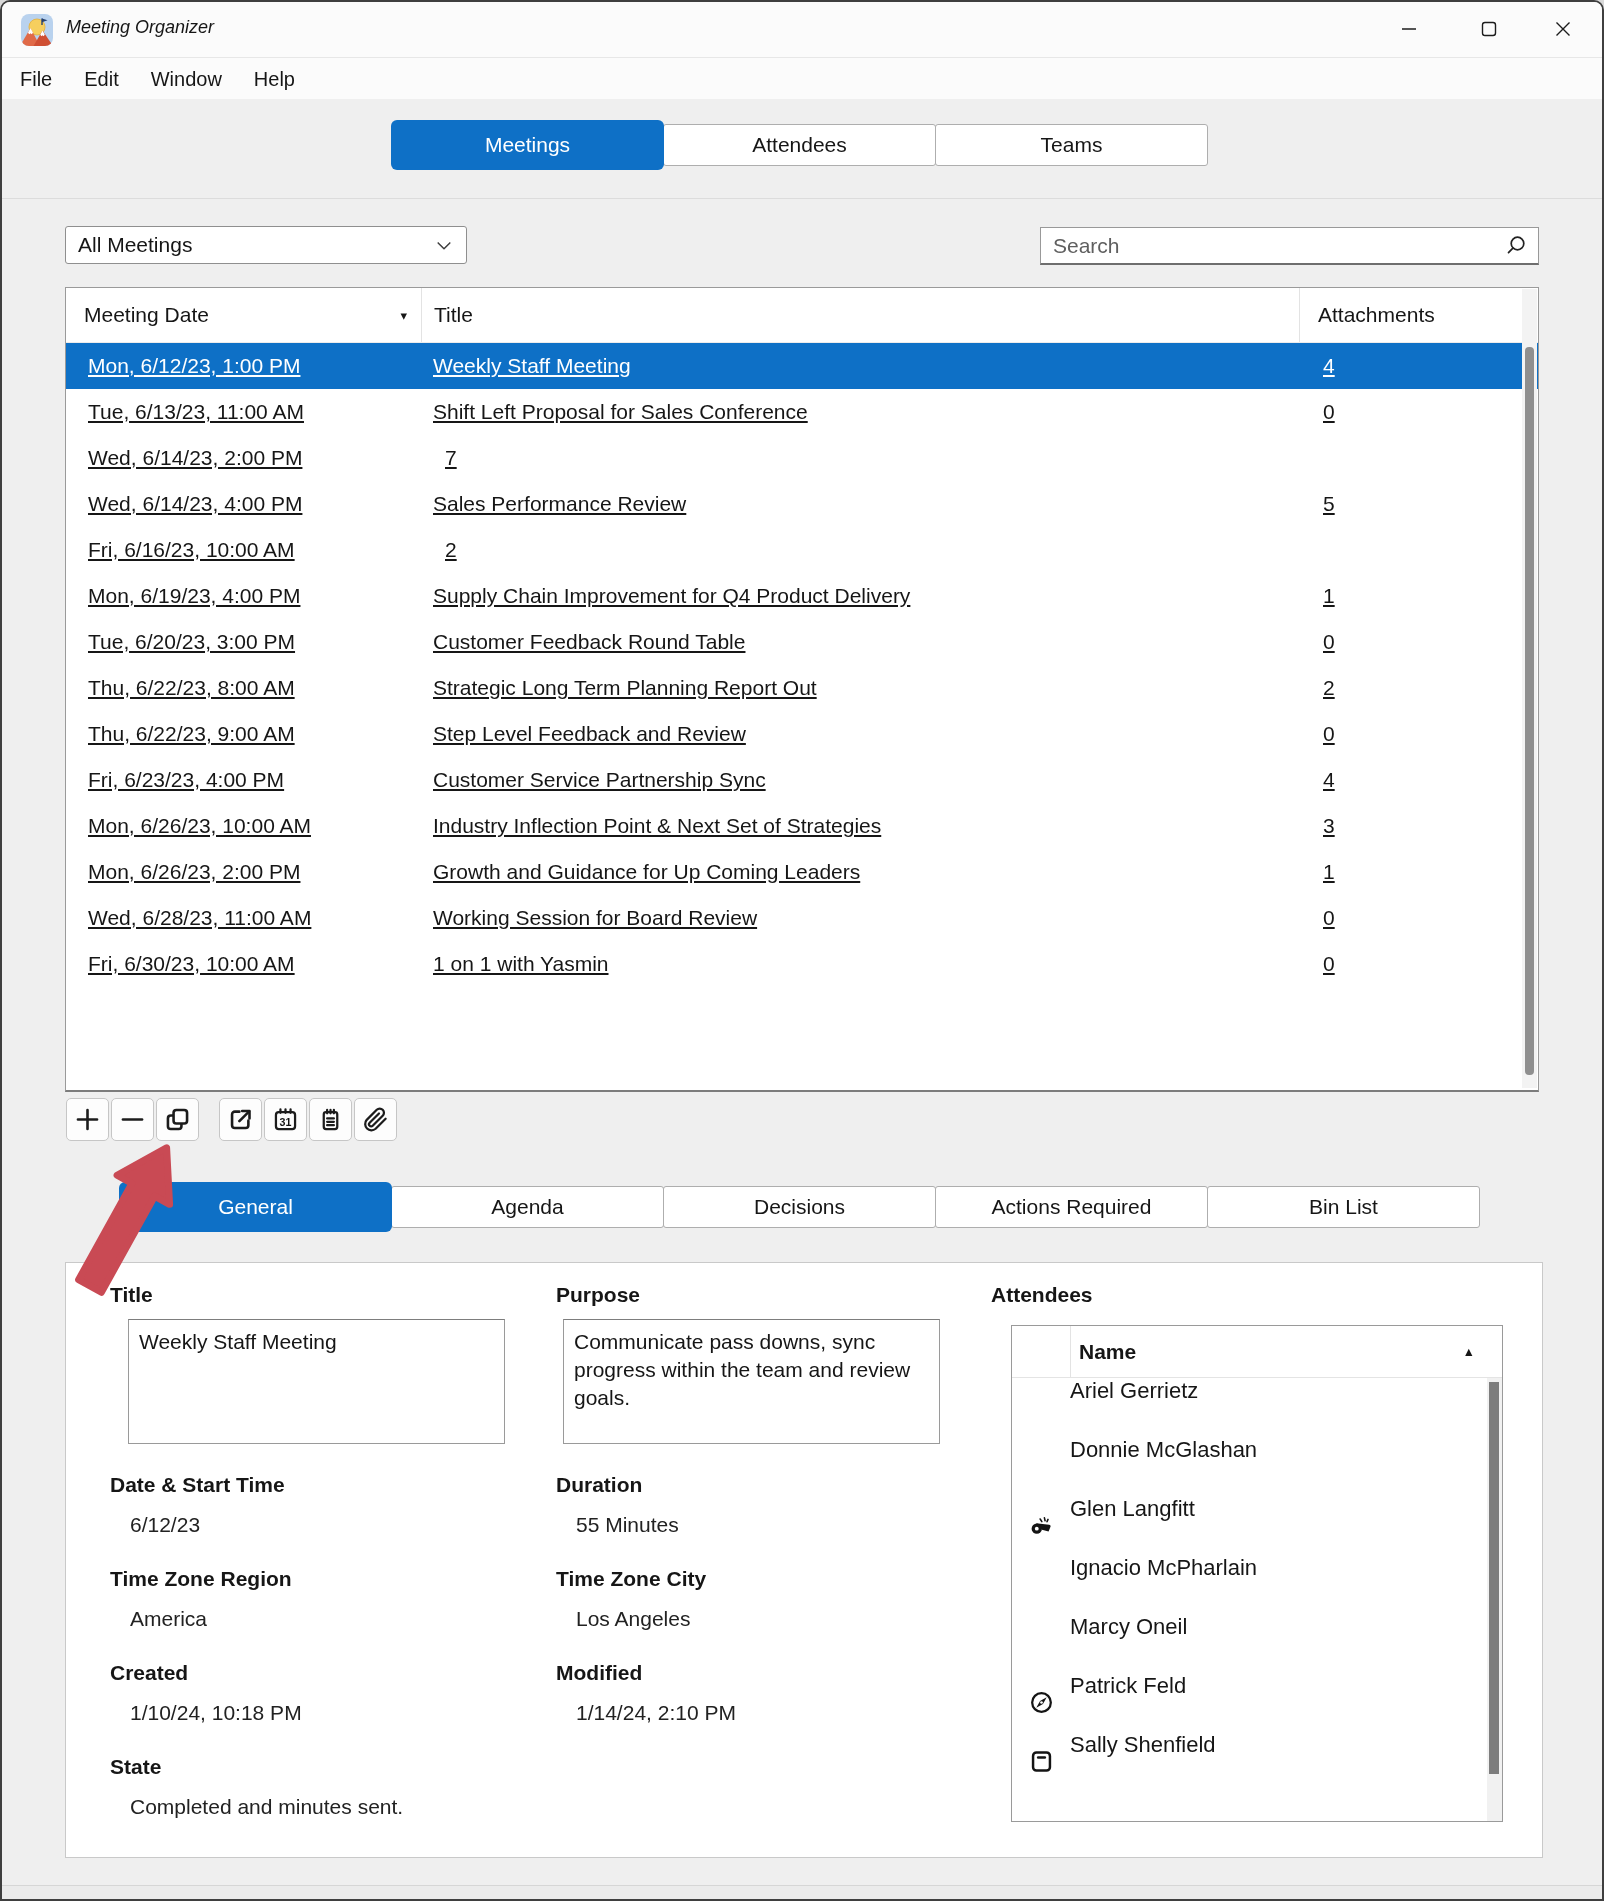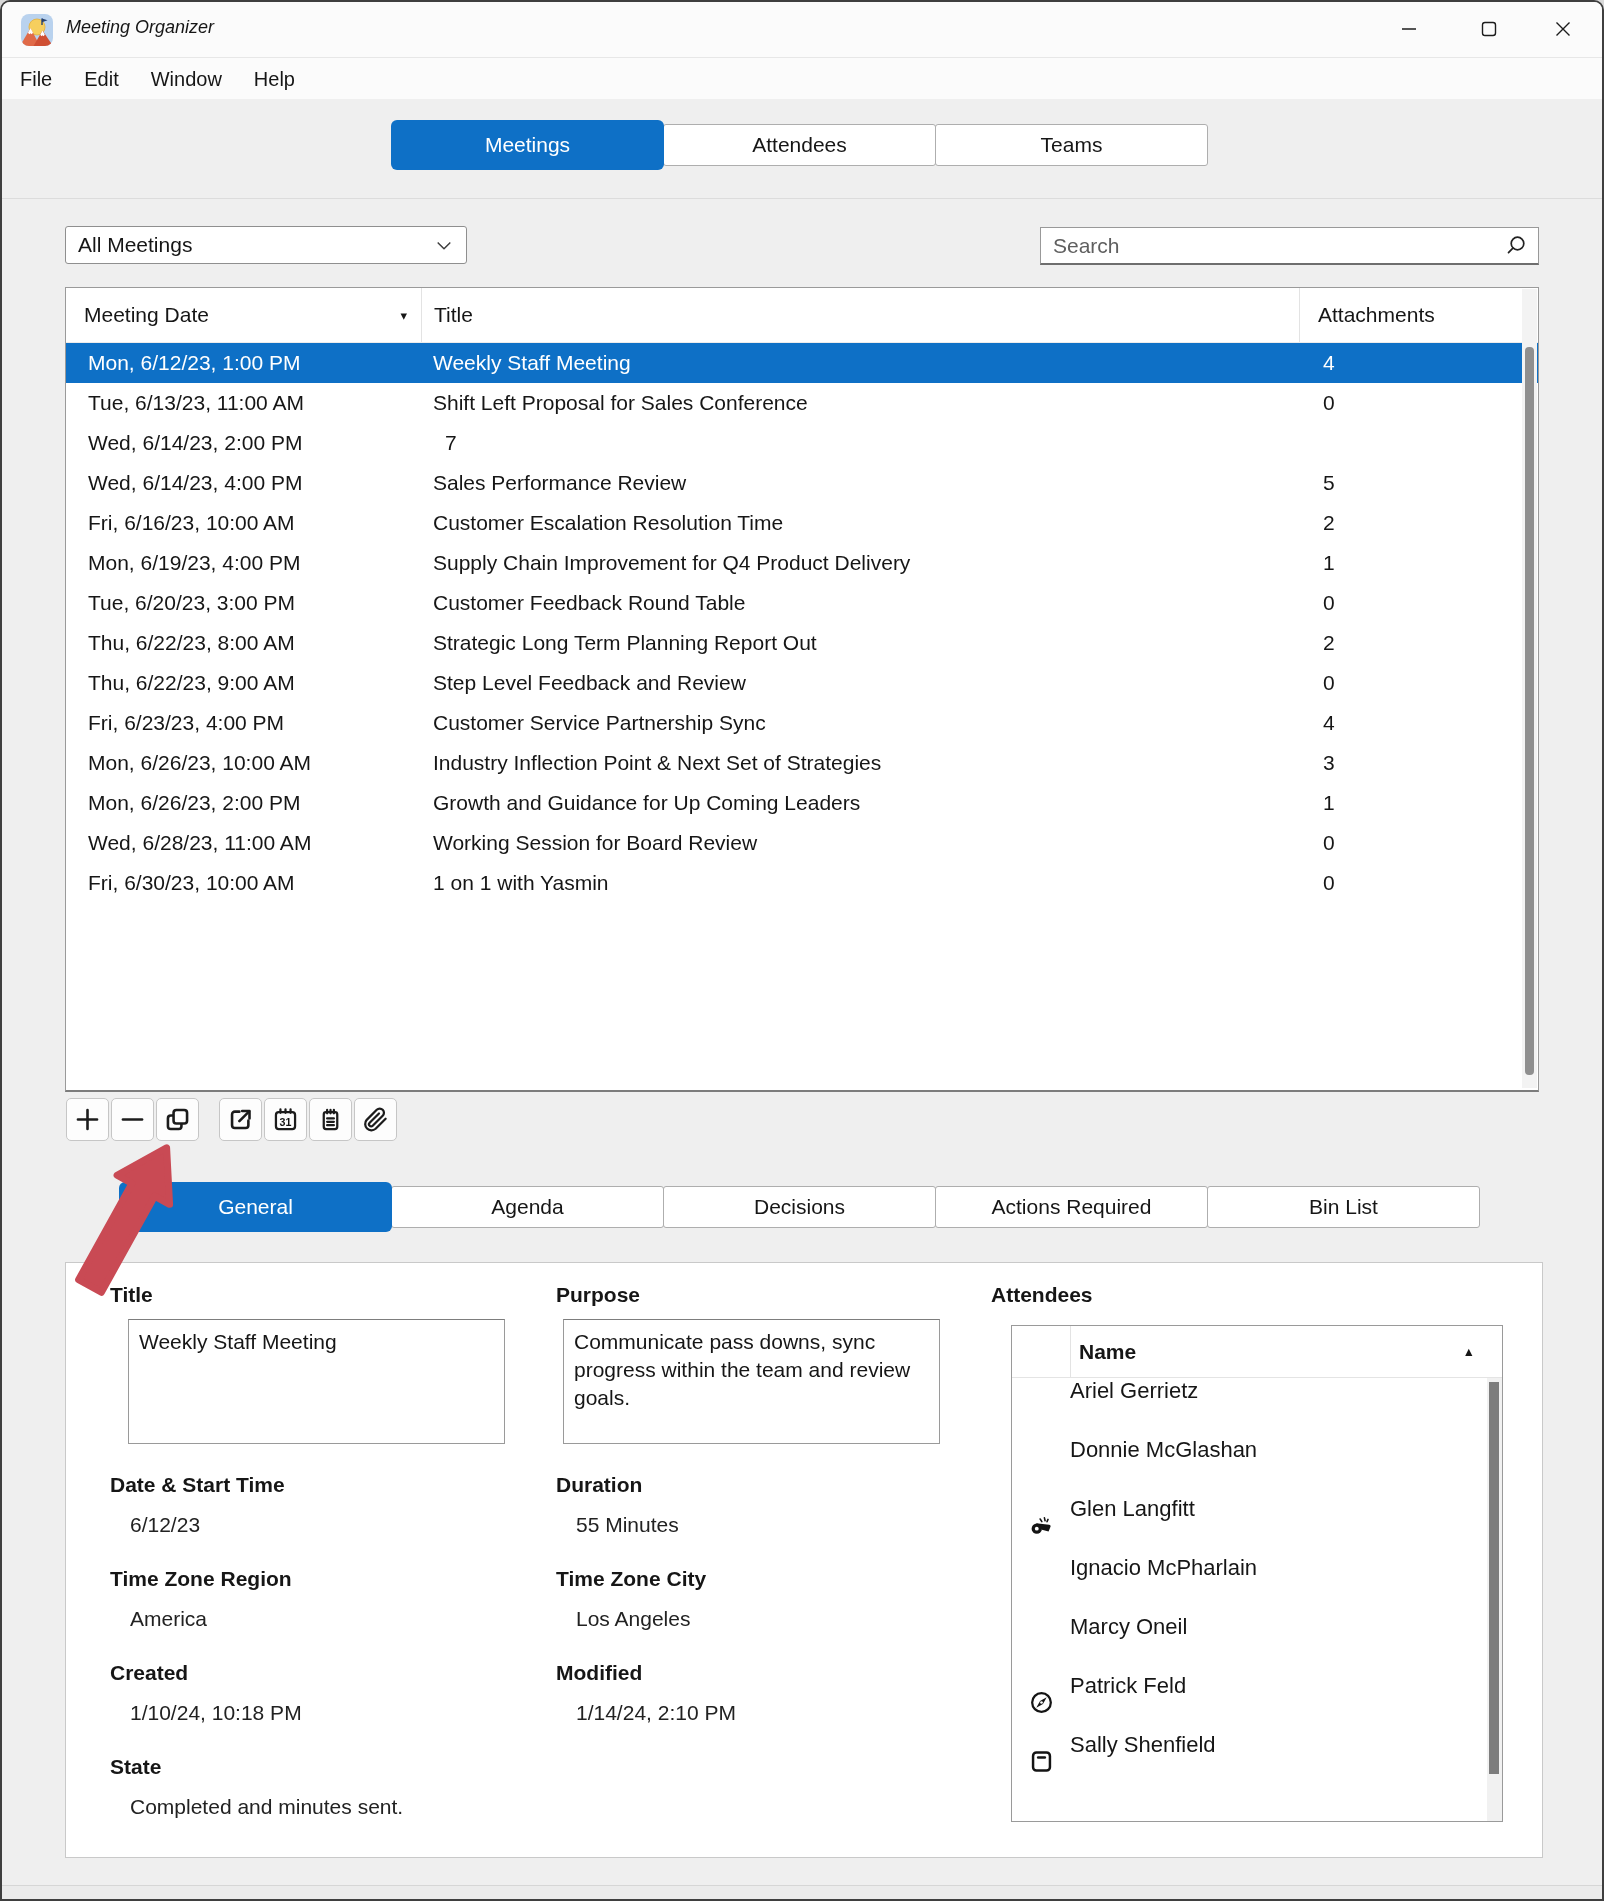--- a/index.html
+++ b/index.html
@@ -38,21 +38,21 @@
   #mtable{position:absolute;left:63px;top:285px;width:1474px;height:805px;background:#fff;
     border:1px solid #9a9a9a;border-bottom:2px solid #7c7c7c;overflow:hidden;}
   #mhead{display:flex;height:55px;align-items:center;font-weight:normal;font-size:21px;border-bottom:1px solid #ececec;}
   .hc{height:100%;display:flex;align-items:center;position:relative;}
   .c-date{width:355px;padding-left:18px;}
   .c-title{width:878px;padding-left:12px;}
   .c-att{width:225px;padding-left:18px;}
   #mhead .c-title,#mhead .c-att{border-left:1px solid #e3e3e3;}
   .sortglyph{font-size:13px;margin-left:auto;margin-right:14px;}
   #mbody{height:748px;overflow:hidden;}
-  .trow{display:flex;height:40px;align-items:center;font-size:21px;}
+  .trow{display:flex;height:46px;align-items:center;font-size:21px;text-decoration:underline;}
   .trow .c-date{padding-left:22px;}
   .trow .c-att{padding-left:24px;}
   .trow.selected{background:var(--accent);color:#fff;}
   #mscroll{position:absolute;right:1px;top:1px;bottom:2px;width:15px;background:#f3f3f3;}
   #mthumb{position:absolute;left:3px;top:58px;width:9px;height:728px;background:#8f8f8f;border-radius:4px;}
   
   #rtoolbar{position:absolute;left:64px;top:1096px;display:flex;}
   .tool-btn{width:43px;height:43px;background:#fdfdfd;border:1px solid #c6c6c6;border-radius:5px;
     display:flex;align-items:center;justify-content:center;margin-right:2px;padding:0;}
   .tool-btn:nth-child(3){margin-right:20px;}
@@ -182,21 +182,20 @@
           <span class="c-date">Wed, 6/14/23, 2:00 PM</span>
           <span class="c-att">7</span>
         </div>
         <div class="trow">
           <span class="c-date">Wed, 6/14/23, 4:00 PM</span>
           <span class="c-title">Sales Performance Review</span>
           <span class="c-att">5</span>
         </div>
         <div class="trow">
           <span class="c-date">Fri, 6/16/23, 10:00 AM</span>
-          <span class="c-title">Customer Escalation Resolution Time</span>
           <span class="c-att">2</span>
         </div>
         <div class="trow">
           <span class="c-date">Mon, 6/19/23, 4:00 PM</span>
           <span class="c-title">Supply Chain Improvement for Q4 Product Delivery</span>
           <span class="c-att">1</span>
         </div>
         <div class="trow">
           <span class="c-date">Tue, 6/20/23, 3:00 PM</span>
           <span class="c-title">Customer Feedback Round Table</span>

